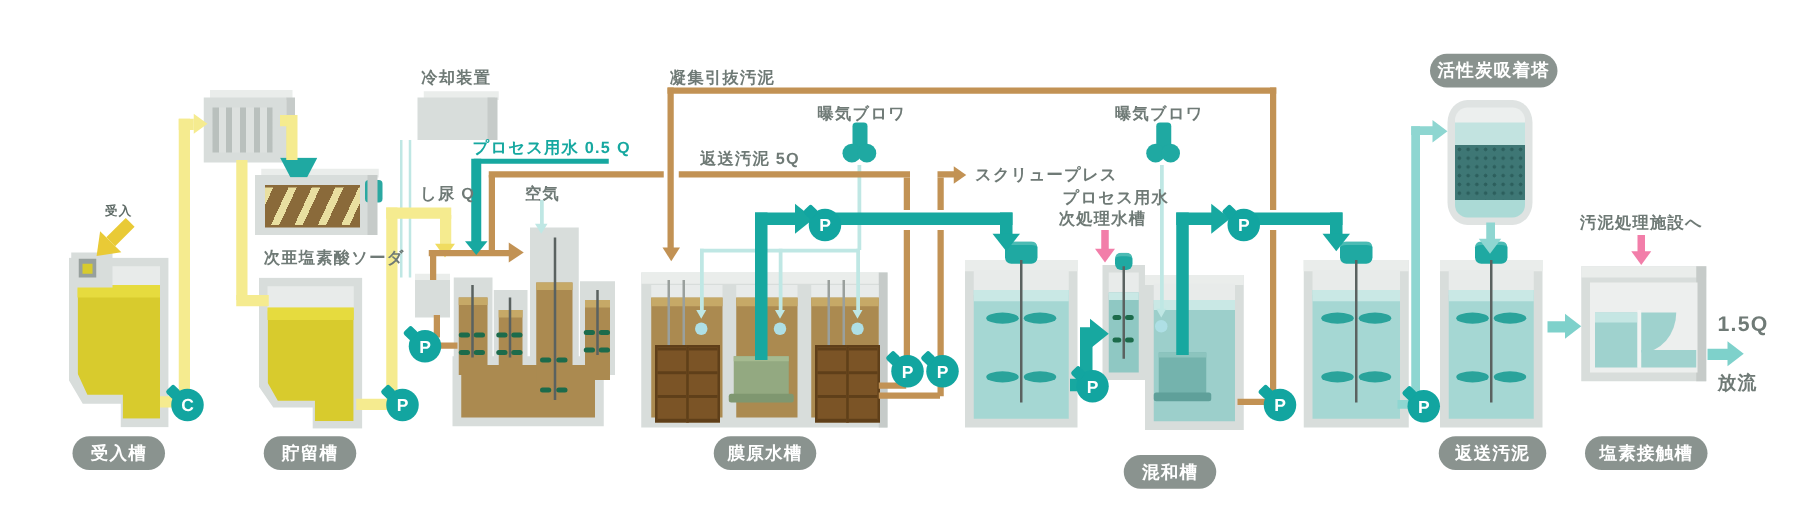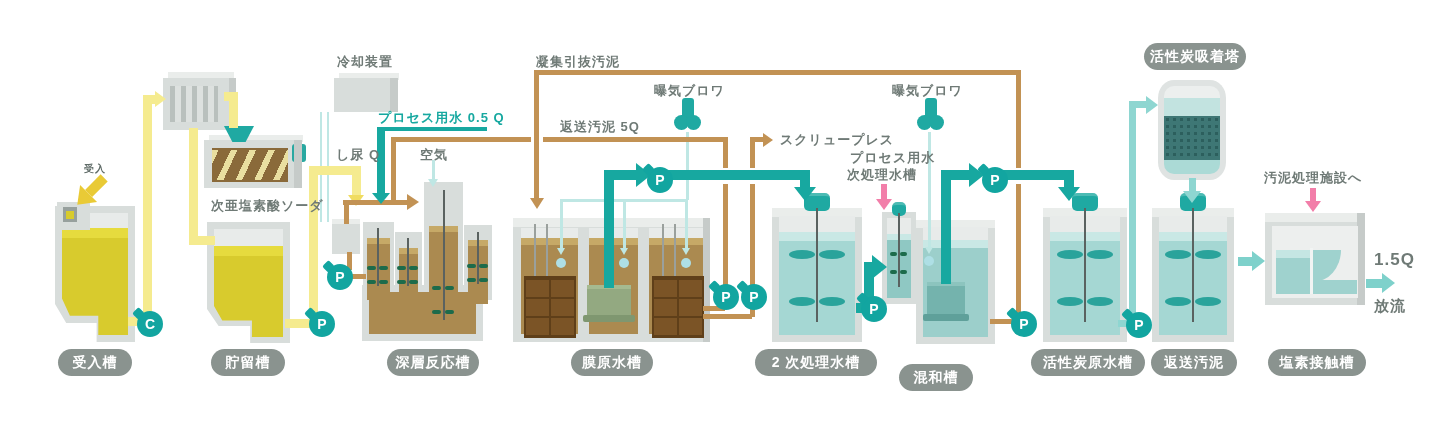--- a/index.html
+++ b/index.html
@@ -374,22 +374,19 @@
   <div class="lbl" style="left:892px;top:82px;">曝気ブロワ</div>
   <div class="lbl" style="left:780px;top:131px;">スクリュープレス</div>
   <div class="lbl" style="left:850px;top:149px;">プロセス用水</div>
   <div class="lbl" style="left:847px;top:166px;">次処理水槽</div>
   <div class="lbl" style="left:1264px;top:169px;">汚泥処理施設へ</div>
   <div class="lbl big" style="left:1374px;top:250px;">1.5Q</div>
   <div class="lbl" style="left:1374px;top:297px;font-size:15px;">放流</div>
 
   <div class="pill" style="left:58px;top:349px;width:74px;">受入槽</div>
   <div class="pill" style="left:211px;top:349px;width:74px;">貯留槽</div>
-  <div class="pill" style="left:387px;top:349px;width:92px;">深層反応槽</div>
   <div class="pill" style="left:571px;top:349px;width:82px;">膜原水槽</div>
-  <div class="pill" style="left:755px;top:349px;width:122px;">2 次処理水槽</div>
   <div class="pill" style="left:899px;top:364px;width:74px;">混和槽</div>
-  <div class="pill" style="left:1031px;top:349px;width:114px;">活性炭原水槽</div>
   <div class="pill" style="left:1151px;top:349px;width:86px;">返送汚泥</div>
   <div class="pill" style="left:1268px;top:349px;width:98px;">塩素接触槽</div>
   <div class="pill" style="left:1144px;top:43px;width:102px;">活性炭吸着塔</div>
 
 </div>
 
 </body></html>

